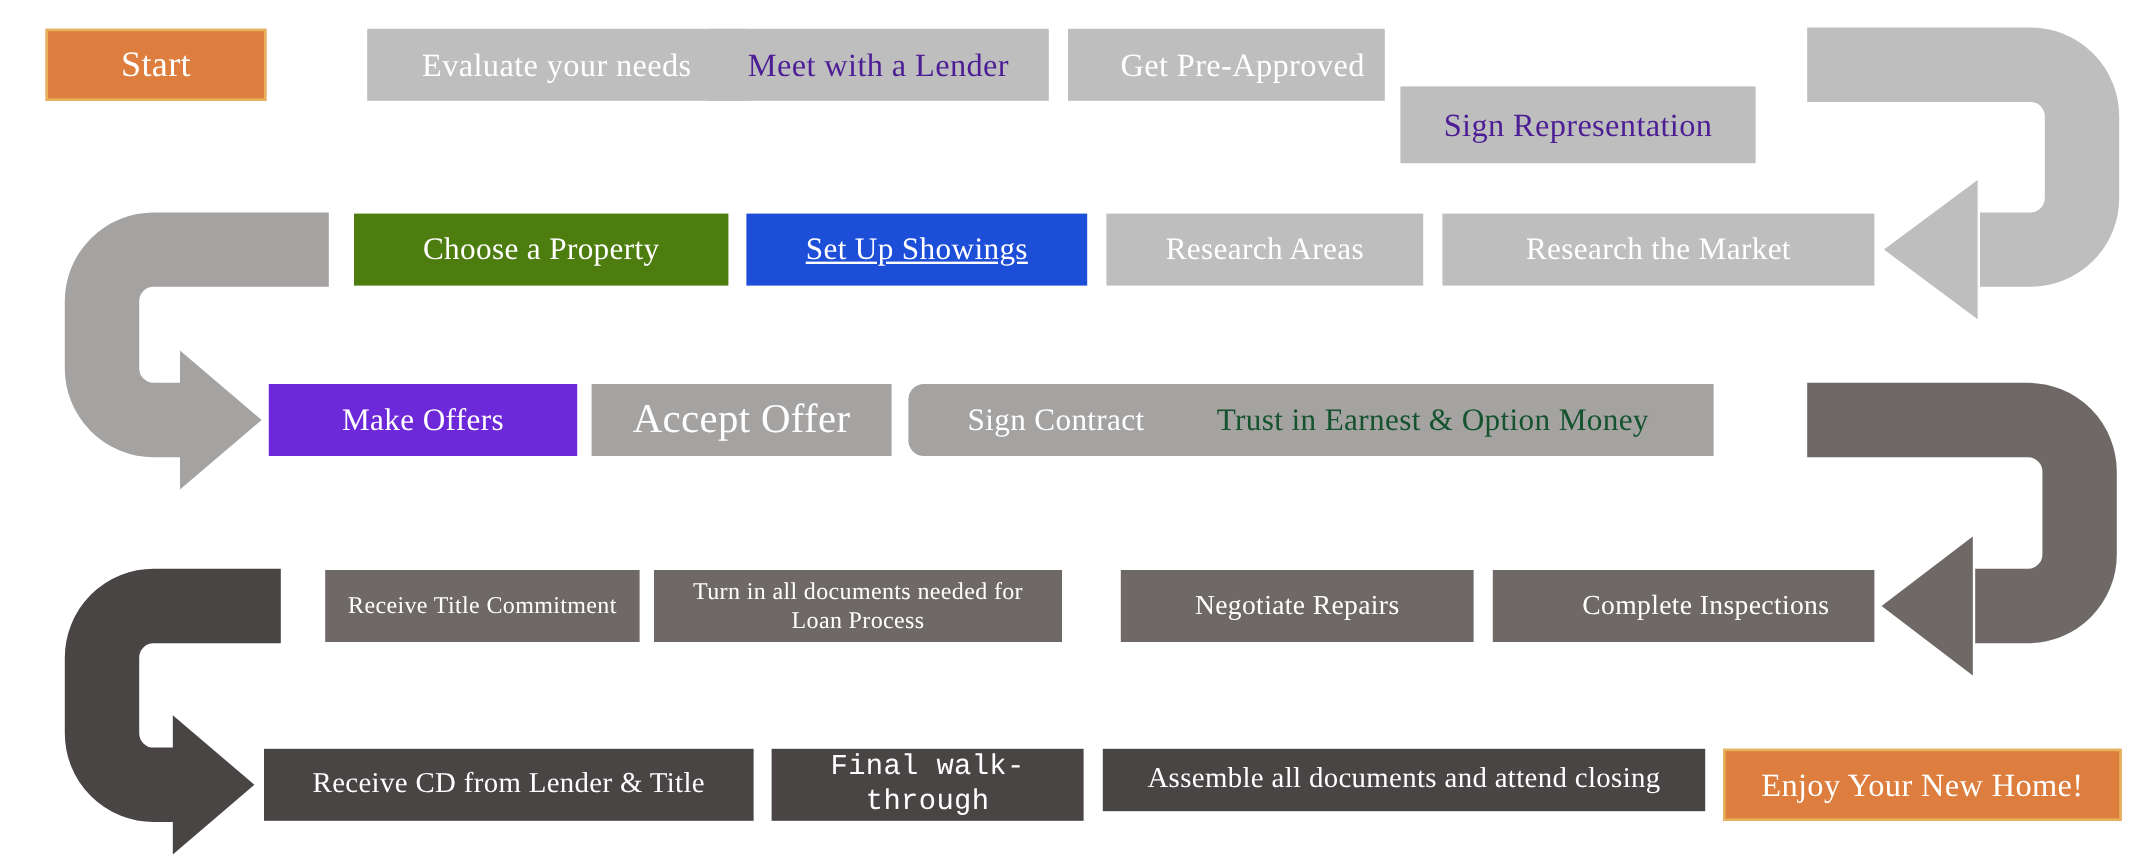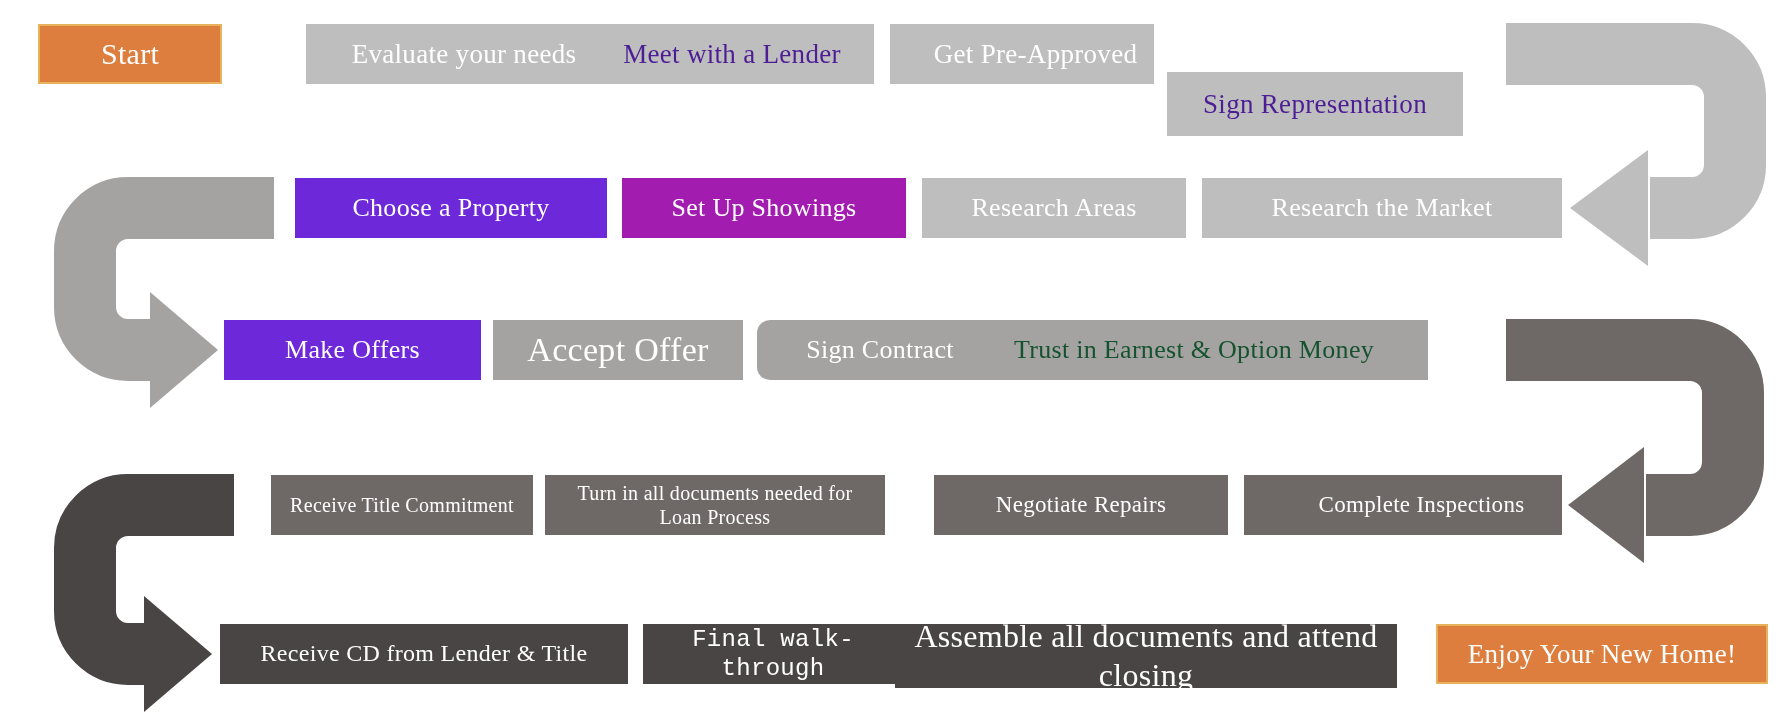--- a/index.html
+++ b/index.html
@@ -52,30 +52,30 @@
         <path d="M 234 505 H 128 A 43 43 0 0 0 85 548 V 611 A 43 43 0 0 0 128 654 H 146" fill="none" stroke="#4A4545" stroke-width="62"></path>
         <polygon points="212,654 144,596 144,712" fill="#4A4545"></polygon>
       </g>
     </svg>
   <div id="steps-layer">
       <div class="step accent" style="left: 38px; top: 24px; width: 184px; height: 60px; font-size: 30px; background: rgb(221, 126, 62); border-color: rgb(231, 178, 92); color: rgb(255, 255, 255);">Start</div>
       <div class="step" style="left: 262px; top: 24px; width: 316px; height: 60px; font-size: 27px; background: rgb(190, 190, 190); color: rgb(255, 255, 255); margin-left: 44px;">Evaluate your needs</div>
       <div class="step" style="left: 590px; top: 24px; width: 284px; height: 60px; font-size: 27px; background: rgb(190, 190, 190); color: #4c1d95;">Meet with a Lender</div>
       <div class="step" style="left: 890px; top: 24px; width: 264px; height: 60px; font-size: 27px; background: rgb(190, 190, 190); color: rgb(255, 255, 255); padding-left: 37px;">Get Pre-Approved</div>
       <div class="step" style="left: 1167px; top: 24px; width: 296px; height: 64px; font-size: 27px; background: rgb(190, 190, 190); color: #4c1d95; margin-top: 48px;">Sign Representation</div>
-      <div class="step" style="left: 295px; top: 178px; width: 312px; height: 60px; font-size: 26px; background: #6d28d9; color: rgb(255, 255, 255);">Choose a Property</div>
-      <div class="step" style="left: 622px; top: 178px; width: 284px; height: 60px; font-size: 26px; background: #a21caf; color: rgb(255, 255, 255);">Set Up Showings</div>
+      <div class="step" style="left: 295px; top: 178px; width: 312px; height: 60px; font-size: 26px; background: #4d7c0f; color: rgb(255, 255, 255);">Choose a Property</div>
+      <div class="step" style="left: 622px; top: 178px; width: 284px; height: 60px; font-size: 26px; background: #1d4ed8; color: rgb(255, 255, 255); text-decoration: underline;">Set Up Showings</div>
       <div class="step" style="left: 922px; top: 178px; width: 264px; height: 60px; font-size: 26px; background: rgb(190, 190, 190); color: rgb(255, 255, 255);">Research Areas</div>
       <div class="step" style="left: 1202px; top: 178px; width: 360px; height: 60px; font-size: 26px; background: rgb(190, 190, 190); color: rgb(255, 255, 255);">Research the Market</div>
       <div class="step" style="left: 224px; top: 320px; width: 257px; height: 60px; font-size: 26px; background: #6d28d9; color: rgb(255, 255, 255);">Make Offers</div>
       <div class="step" style="left: 493px; top: 320px; width: 250px; height: 60px; font-size: 34px; background: rgb(165, 162, 162); color: rgb(255, 255, 255);">Accept Offer</div>
       <div class="step" style="left: 757px; top: 320px; width: 246px; height: 60px; font-size: 26px; background: rgb(165, 162, 162); color: rgb(255, 255, 255); border-radius: 13px;">Sign Contract</div>
       <div class="step" style="left: 960px; top: 320px; width: 468px; height: 60px; font-size: 26px; background: rgb(165, 162, 162); color: #14532d;">Trust in Earnest &amp; Option Money</div>
       <div class="step" style="left: 271px; top: 475px; width: 262px; height: 60px; font-size: 20px; background: rgb(110, 104, 103); color: rgb(255, 255, 255);">Receive Title Commitment</div>
       <div class="step" style="left: 545px; top: 475px; width: 340px; height: 60px; font-size: 20px; background: rgb(110, 104, 103); color: rgb(255, 255, 255);">Turn in all documents needed for Loan Process</div>
       <div class="step" style="left: 934px; top: 475px; width: 294px; height: 60px; font-size: 23px; background: rgb(110, 104, 103); color: rgb(255, 255, 255);">Negotiate Repairs</div>
       <div class="step" style="left: 1244px; top: 475px; width: 318px; height: 60px; font-size: 23px; background: rgb(110, 104, 103); color: rgb(255, 255, 255); padding-left: 47px;">Complete Inspections</div>
       <div class="step" style="left: 220px; top: 624px; width: 408px; height: 60px; font-size: 24px; background: rgb(74, 69, 69); color: rgb(255, 255, 255);">Receive CD from Lender &amp; Title</div>
       <div class="step" style="left: 643px; top: 624px; width: 260px; height: 60px; font-size: 24px; background: rgb(74, 69, 69); color: rgb(255, 255, 255); font-family: Liberation Mono, monospace;">Final walk-through</div>
-      <div class="step" style="left: 895px; top: 624px; width: 502px; height: 64px; font-size: 32px; background: rgb(74, 69, 69); color: rgb(255, 255, 255);">Assemble all documents and attend closing</div>
+      <div class="step" style="left: 919px; top: 624px; width: 502px; height: 52px; font-size: 24px; background: rgb(74, 69, 69); color: rgb(255, 255, 255);">Assemble all documents and attend closing</div>
       <div class="step accent" style="left: 1436px; top: 624px; width: 332px; height: 60px; font-size: 27px; background: rgb(221, 126, 62); border-color: rgb(231, 178, 92); color: rgb(255, 255, 255);">Enjoy Your New Home!</div>
     </div>
 </div>
 
 </body></html>

